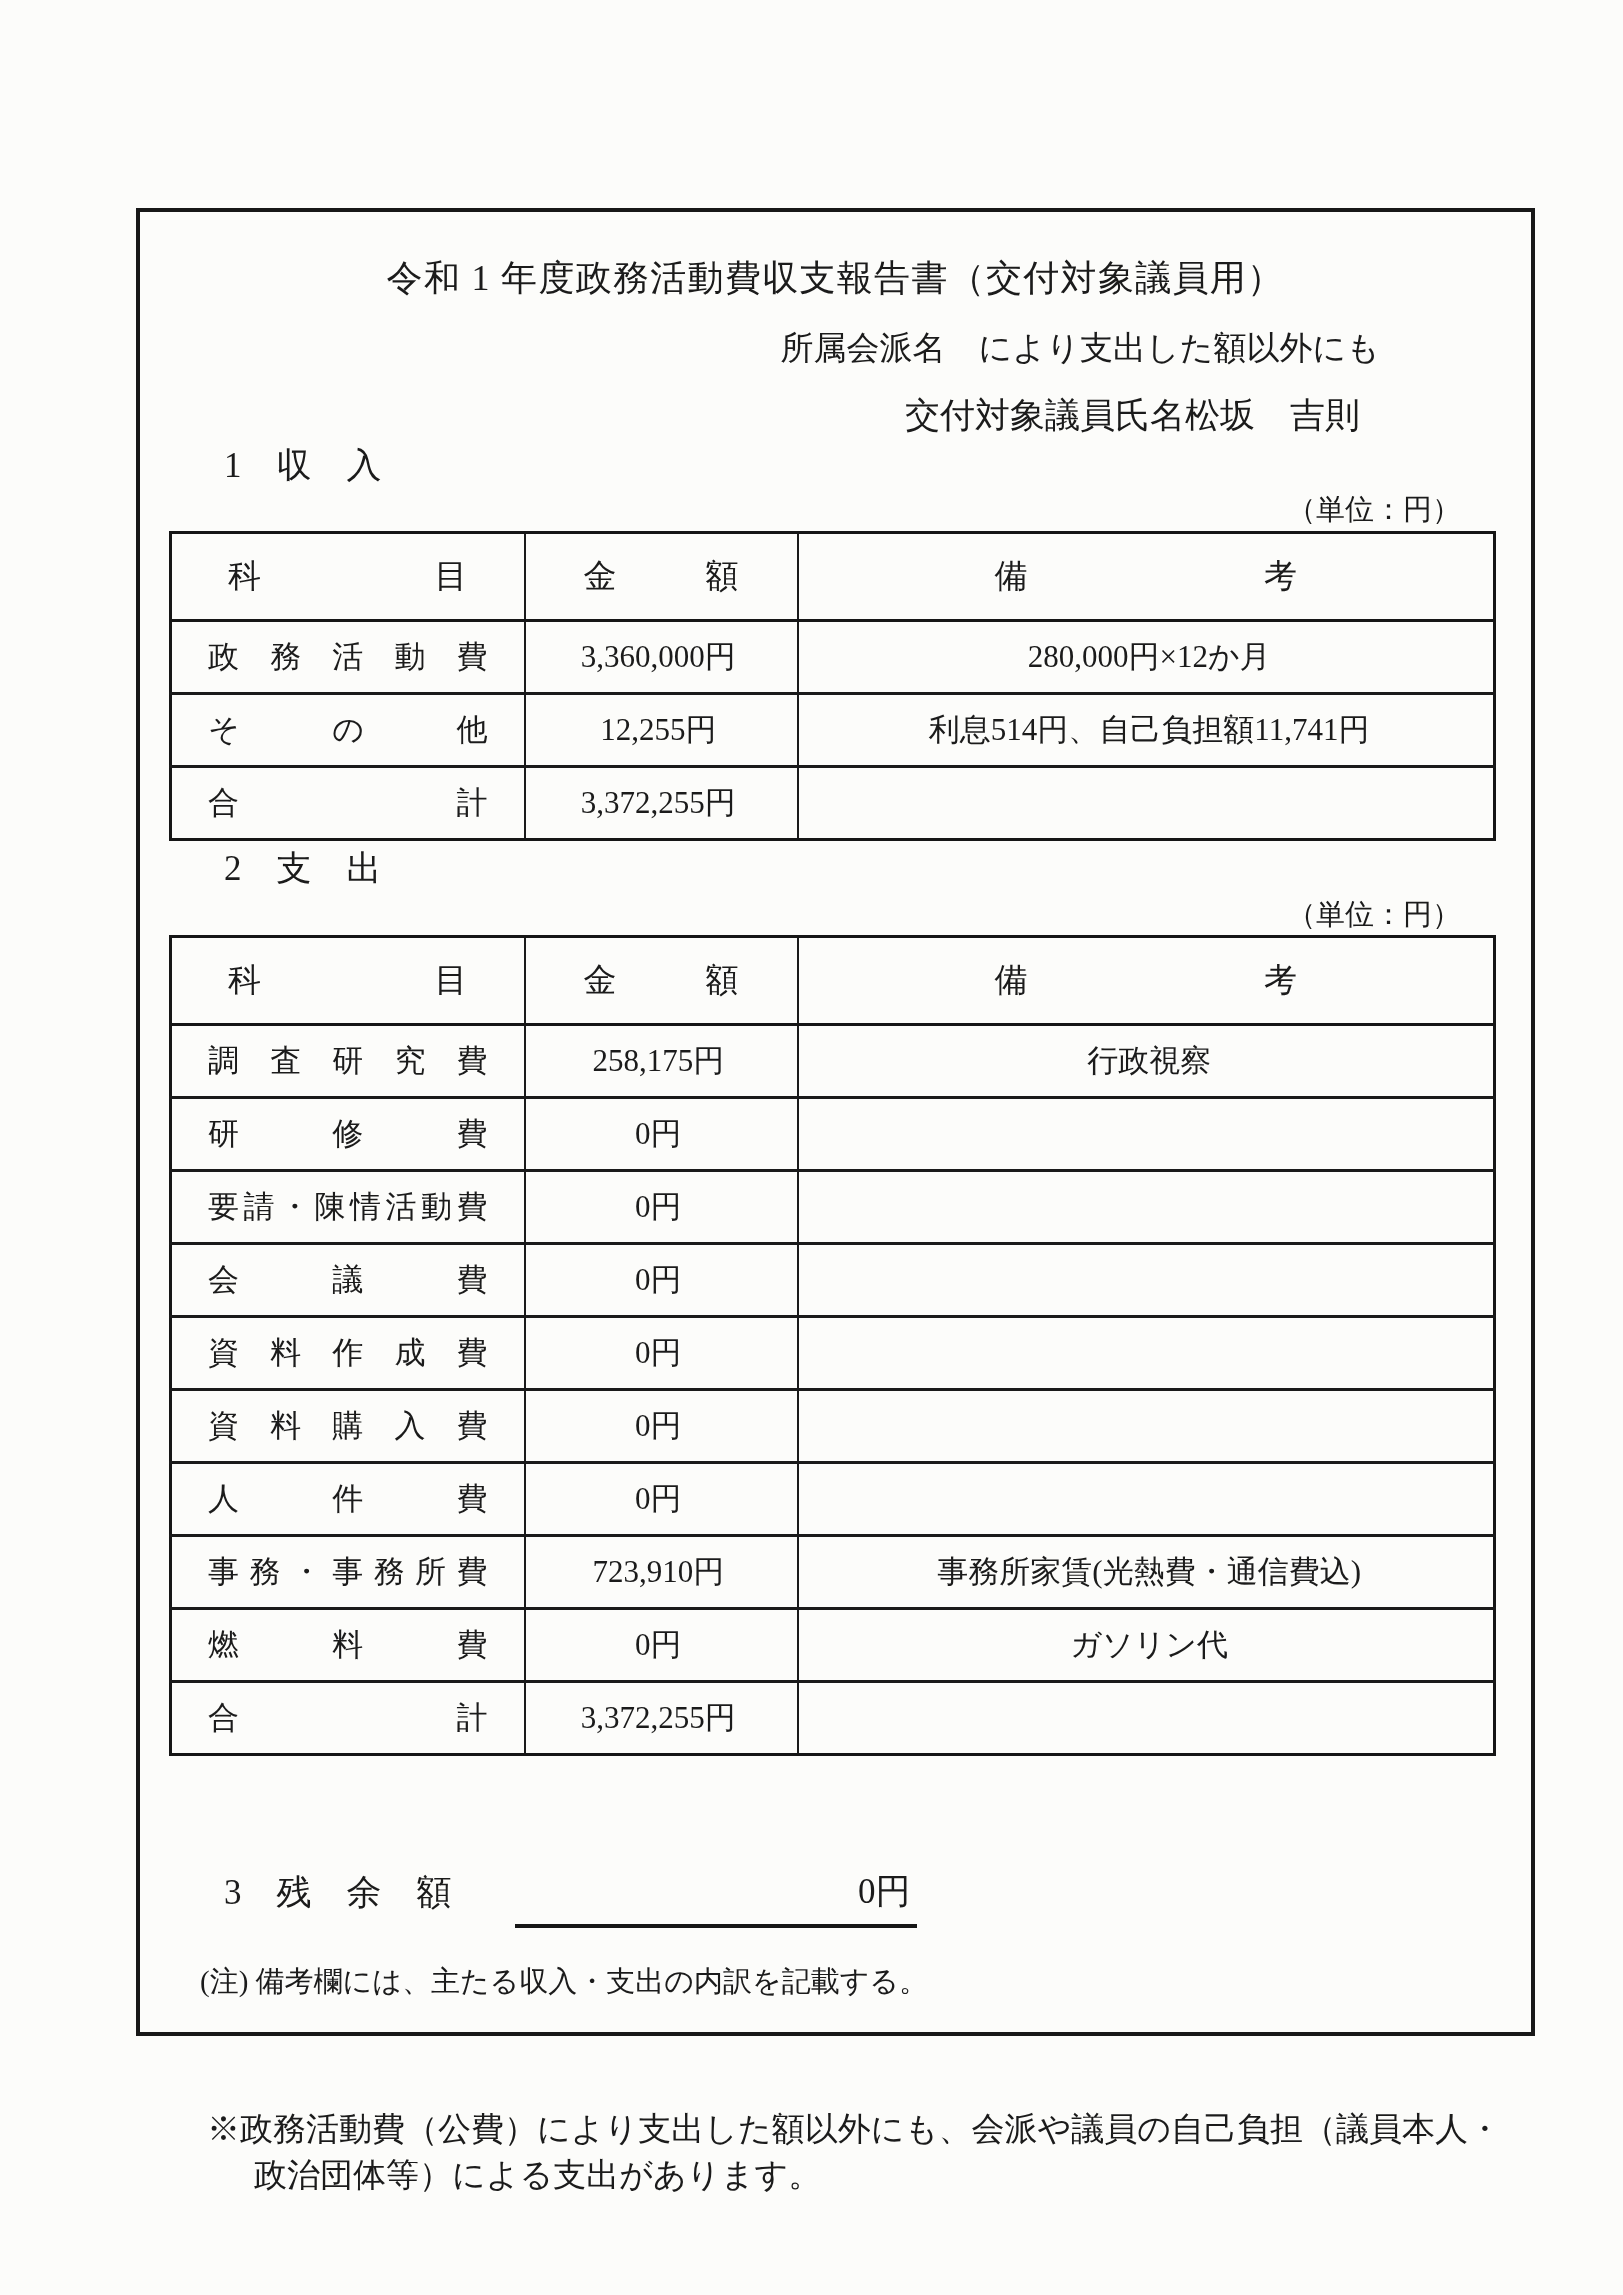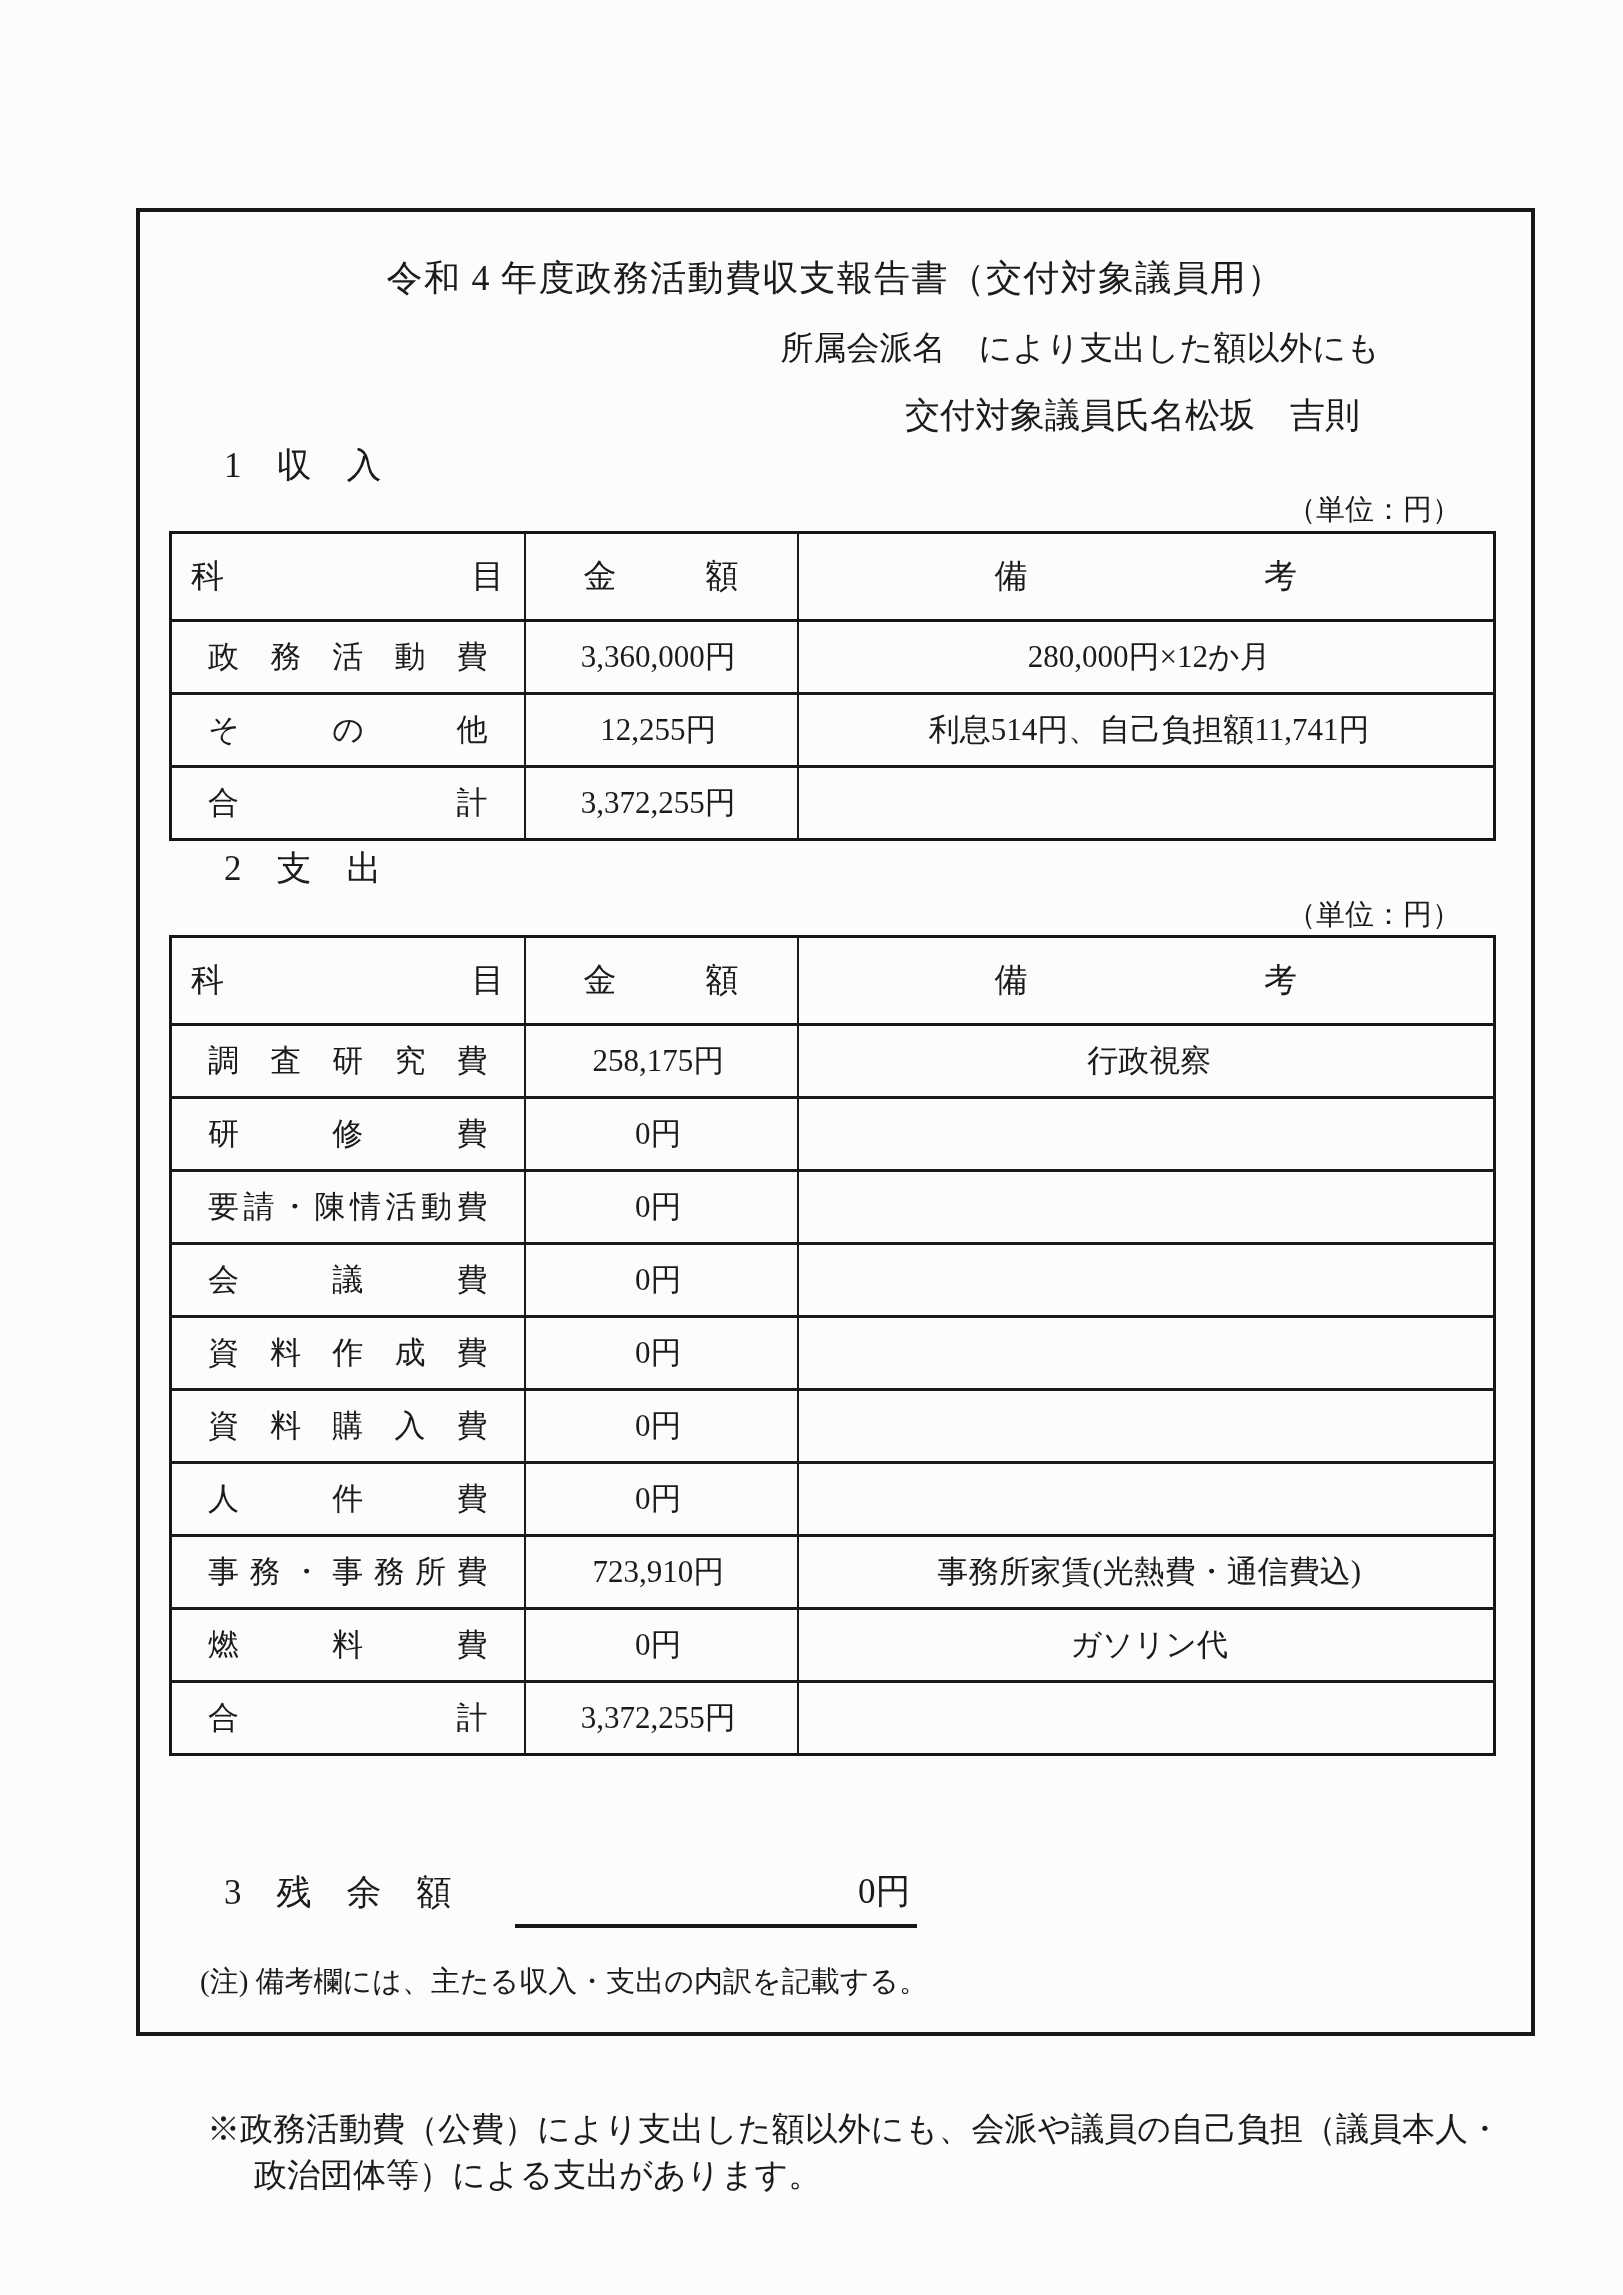--- a/index.html
+++ b/index.html
@@ -47,21 +47,21 @@
   #expense-table{ top:935px; }
 
   table.report th{
     height:69px; font-size:33px; font-weight:normal;
     border-bottom:3.9px solid #161616;
   }
   table.report td{ height:68px; font-size:31px; }
   table.report tbody td{ border-top:3.3px solid #1a1a1a; }
   .c2,.c3{ border-left:2px solid #1a1a1a; }
 
-  th.item-head{ text-align:justify; text-align-last:justify; padding:0 19px; }
+  th.item-head{ text-align:justify; text-align-last:justify; padding:0 56px; }
   th.amount-head{ text-align:justify; text-align-last:justify; padding:8px 58px; }
   th.note-head{ text-align:justify; text-align-last:justify; padding:0 196px; }
 
   td.item-cell{ text-align:justify; text-align-last:justify; padding:0 36px; }
   td.amount-cell{ text-align:center; padding-right:6.5px; font-size:33px; }
   td.note-cell{ text-align:center; padding-left:7.8px; font-size:31px; white-space:nowrap; overflow:hidden; }
 
   .residual-value{
     left:515px; top:1868px; width:402px; box-sizing:border-box;
     font-size:35px; text-align:right;
@@ -72,21 +72,21 @@
 
   .remark-note{ left:200px; top:1962px; font-size:29px; white-space:nowrap; }
   .footer-note-1{ left:207px; top:2107px; font-size:33px; white-space:nowrap; }
   .footer-note-2{ left:254px; top:2153px; font-size:33px; white-space:nowrap; }
 </style>
 </head>
 <body>
 
 <div class="abs frame"></div>
 
-<div class="abs title">令和 4 年度政務活動費収支報告書（交付対象議員用）</div>
+<div class="abs title">令和 1 年度政務活動費収支報告書（交付対象議員用）</div>
 
 <div class="abs aff-line">
   <span class="label">所属会派名</span><span>により支出した額以外にも</span>
 </div>
 
 <div class="abs member-line">
   <span class="label">交付対象議員氏名</span><span>松坂　吉則</span>
 </div>
 
 <div class="abs section-heading" id="income-heading">1　収　入</div>

